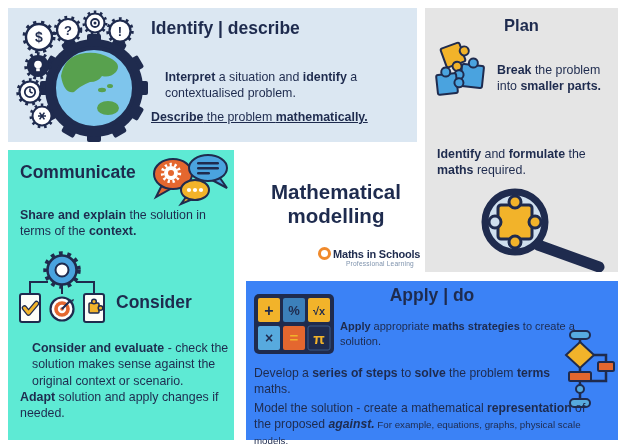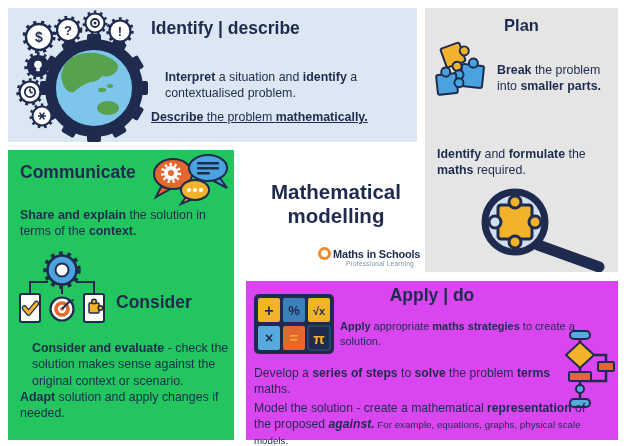--- a/index.html
+++ b/index.html
@@ -166,21 +166,21 @@
           <circle cx="20" cy="0" r="6"></circle>
           <circle cx="0" cy="20" r="6"></circle>
           <circle cx="-20" cy="0" r="6" fill="#cfdfee"></circle>
         </g>
       </g>
       <circle cx="62" cy="38" r="30" fill="none" stroke="#1f2b4e" stroke-width="7"></circle>
       <line x1="85" y1="61" x2="146" y2="83" stroke="#1f2b4e" stroke-width="11" stroke-linecap="round"></line>
     </svg>
   </section>
 
-  <section class="panel" id="communicate-panel" style="background:#22c55e;">
+  <section class="panel" id="communicate-panel" style="background:#5eead4;">
     <h2 class="abs panel-title" id="communicate-title" style="margin:0;">Communicate</h2>
     <svg class="abs" id="communicate-bubbles" width="82" height="54" viewBox="0 0 82 54">
       <g stroke="#1f2b4e" stroke-width="2">
         <path d="M14,32 L8,44 L24,35 Z" fill="#e4672f"></path>
         <ellipse cx="25" cy="21" rx="19" ry="15" fill="#e4672f"></ellipse>
         <path d="M72,25 L79,35 L64,27 Z" fill="#4aa3df"></path>
         <ellipse cx="60" cy="15" rx="19" ry="13" fill="#4aa3df"></ellipse>
       </g>
       <g fill="#1f2b4e">
         <rect x="49" y="9" width="22" height="2.6" rx="1.3"></rect>
@@ -240,21 +240,21 @@
 
   <h1 class="abs" id="center-title" style="margin:0;">Mathematical modelling</h1>
   <div class="abs" id="center-logo">
     <div class="logo-row">
       <span class="logo-ring"></span>
       <span class="logo-name">Maths in Schools</span>
     </div>
     <div class="logo-sub">Professional Learning</div>
   </div>
 
-  <section class="panel" id="apply-panel" style="background:#d946ef;">
+  <section class="panel" id="apply-panel" style="background:#3b82f6;">
     <h2 class="abs panel-title" id="apply-title" style="margin:0;">Apply | do</h2>
     <svg class="abs" id="apply-calc" width="80" height="60" viewBox="0 0 80 60" font-family="Liberation Sans, sans-serif" font-weight="700" text-anchor="middle">
       <rect x="0" y="0" width="80" height="60" rx="5" fill="#1f2b4e"></rect>
       <rect x="4" y="4" width="22" height="24" rx="2" fill="#f2b32a"></rect>
       <rect x="29" y="4" width="22" height="24" rx="2" fill="#3c80ba"></rect>
       <rect x="54" y="4" width="22" height="24" rx="2" fill="#f2b32a"></rect>
       <rect x="4" y="32" width="22" height="24" rx="2" fill="#57aade"></rect>
       <rect x="29" y="32" width="22" height="24" rx="2" fill="#e4672f"></rect>
       <rect x="54" y="32" width="22" height="24" rx="2" fill="#1f2b4e" stroke="#3c5a86" stroke-width="1"></rect>
       <text x="15" y="22" font-size="16" fill="#1f2b4e">+</text>

